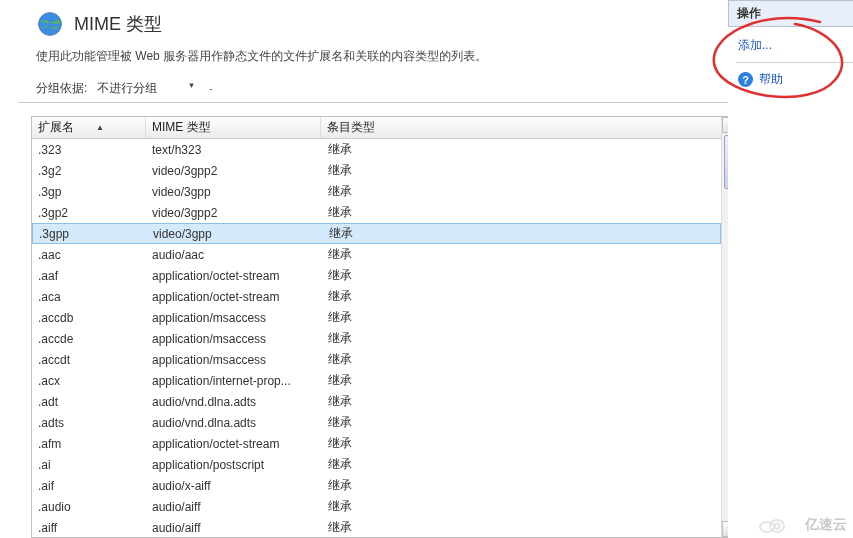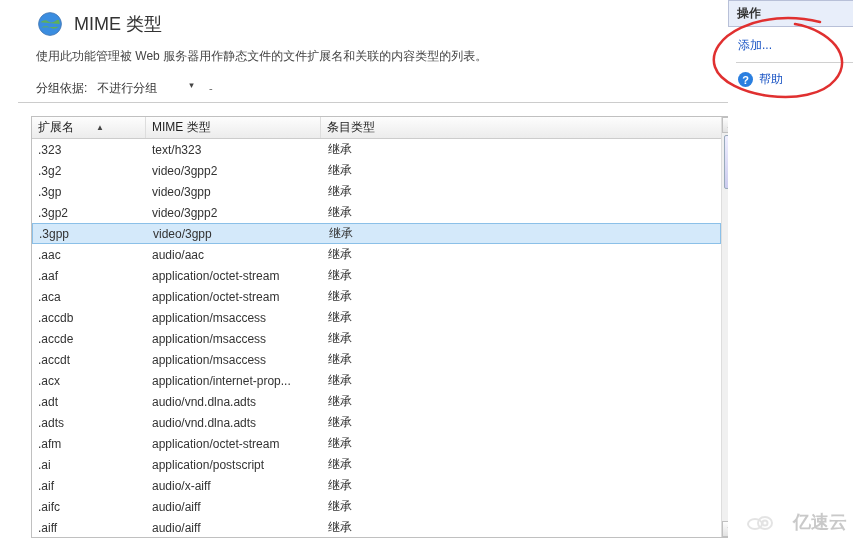--- a/index.html
+++ b/index.html
@@ -156,21 +156,21 @@
   width:15px; height:15px; border-radius:50%;
   background:#2a7fe0; color:#fff; font-weight:bold;
   display:inline-flex;align-items:center;justify-content:center;
   font-size:11px; margin-right:6px;
 }
 .red-annot {
   position:absolute; pointer-events:none;
 }
 .watermark {
   position:absolute; right:6px; bottom:4px;
-  color:#c9c9c9; font-size:18px; font-weight:bold;
+  color:#c9c9c9; font-size:14px; font-weight:bold;
   display:flex;align-items:center;gap:20px;
 }
 .watermark svg { opacity:0.5; }
 </style>
 </head>
 <body>
 
 <div class="main-area">
   <div class="header-row">
     <span class="globe-icon">
@@ -284,21 +284,21 @@
             <div class="td c1">.ai</div>
             <div class="td c2">application/postscript</div>
             <div class="td c3">继承</div>
           </div>
           <div class="tr">
             <div class="td c1">.aif</div>
             <div class="td c2">audio/x-aiff</div>
             <div class="td c3">继承</div>
           </div>
           <div class="tr">
-            <div class="td c1">.aifc</div>
+            <div class="td c1">.audio</div>
             <div class="td c2">audio/aiff</div>
             <div class="td c3">继承</div>
           </div>
           <div class="tr">
             <div class="td c1">.aiff</div>
             <div class="td c2">audio/aiff</div>
             <div class="td c3">继承</div>
           </div>
         </div>
     </div>

